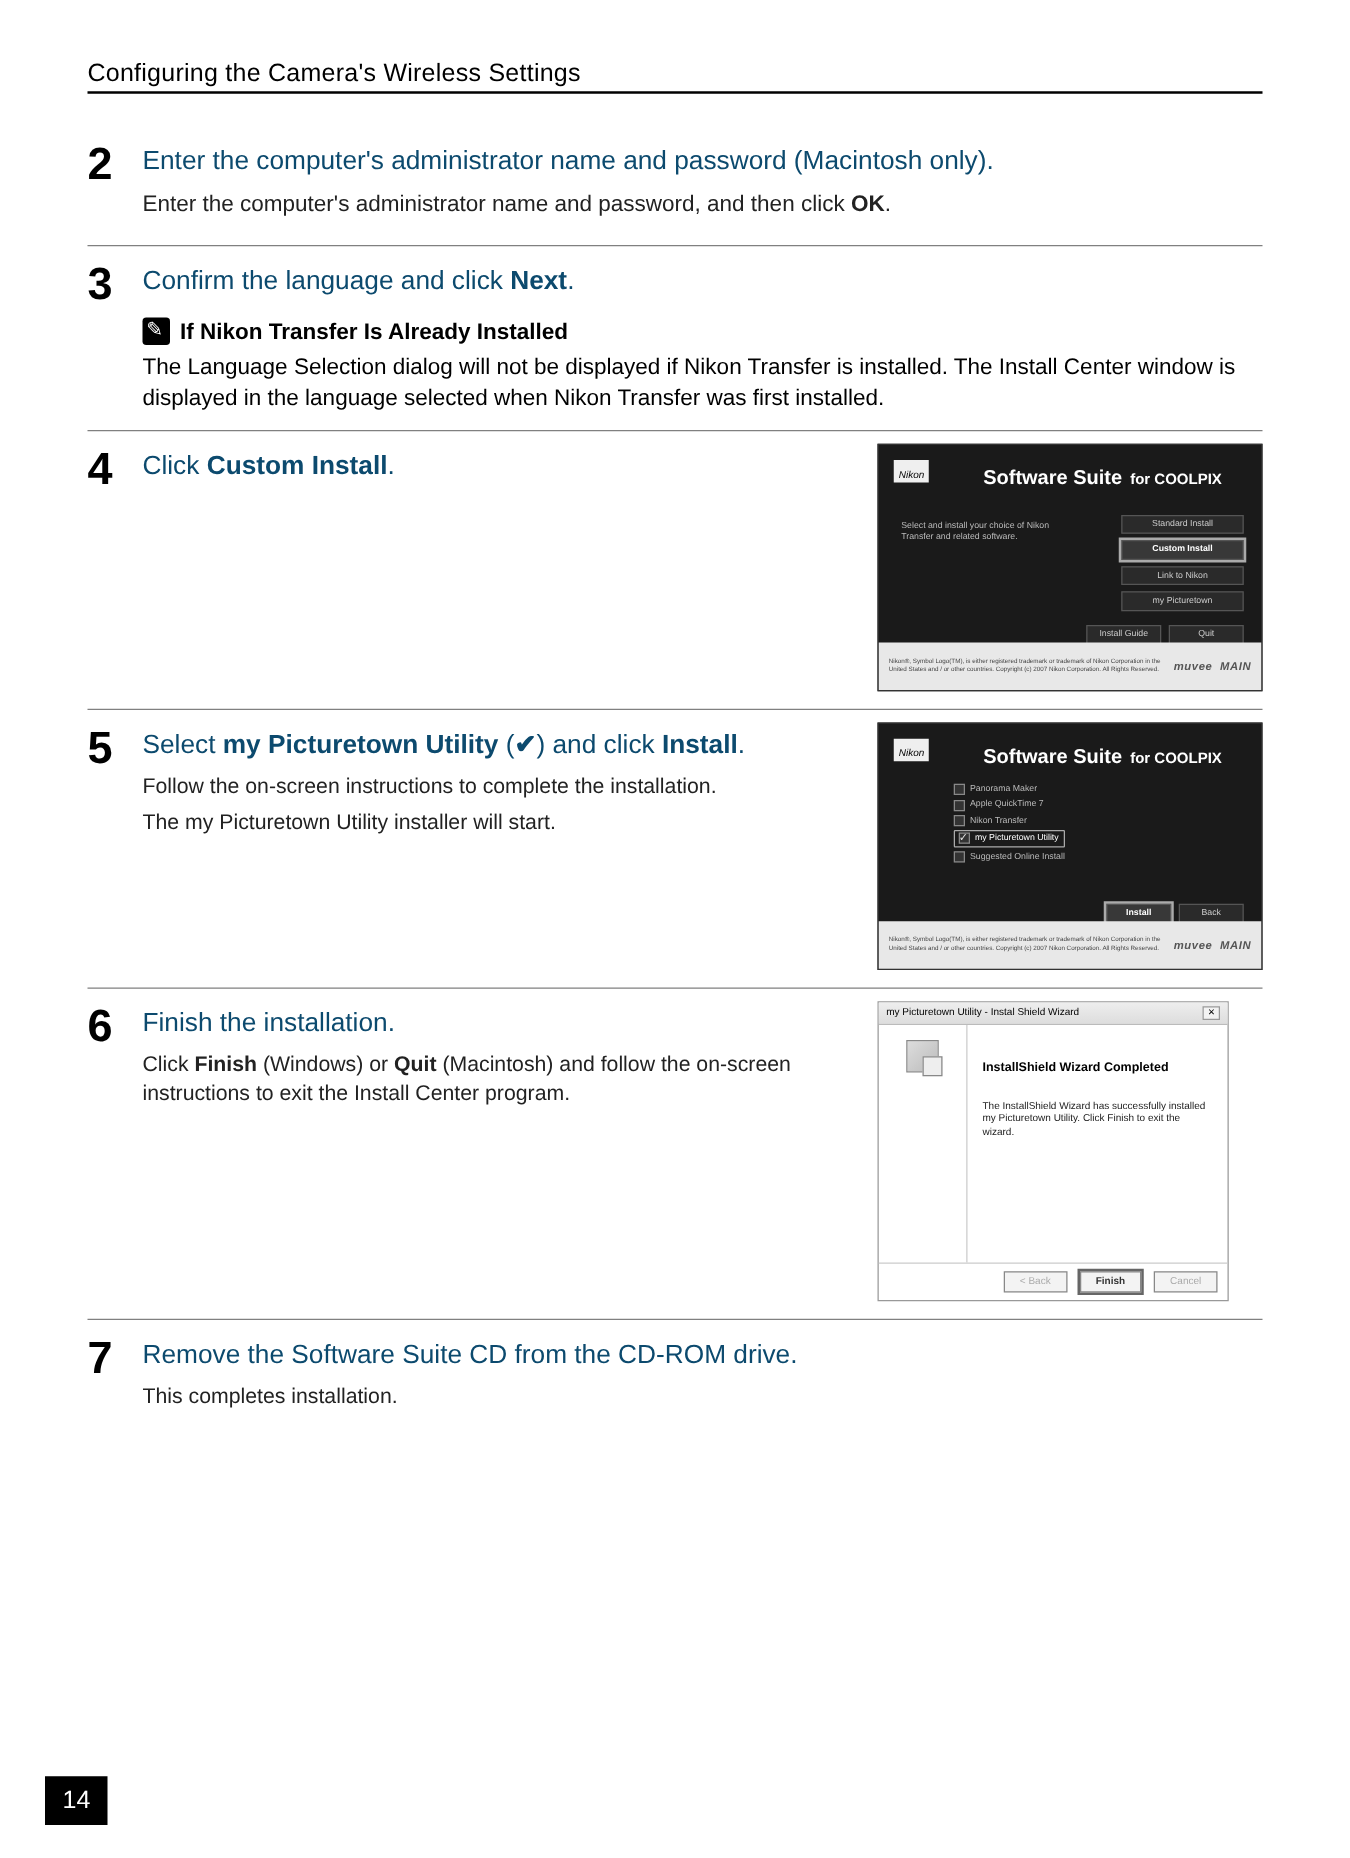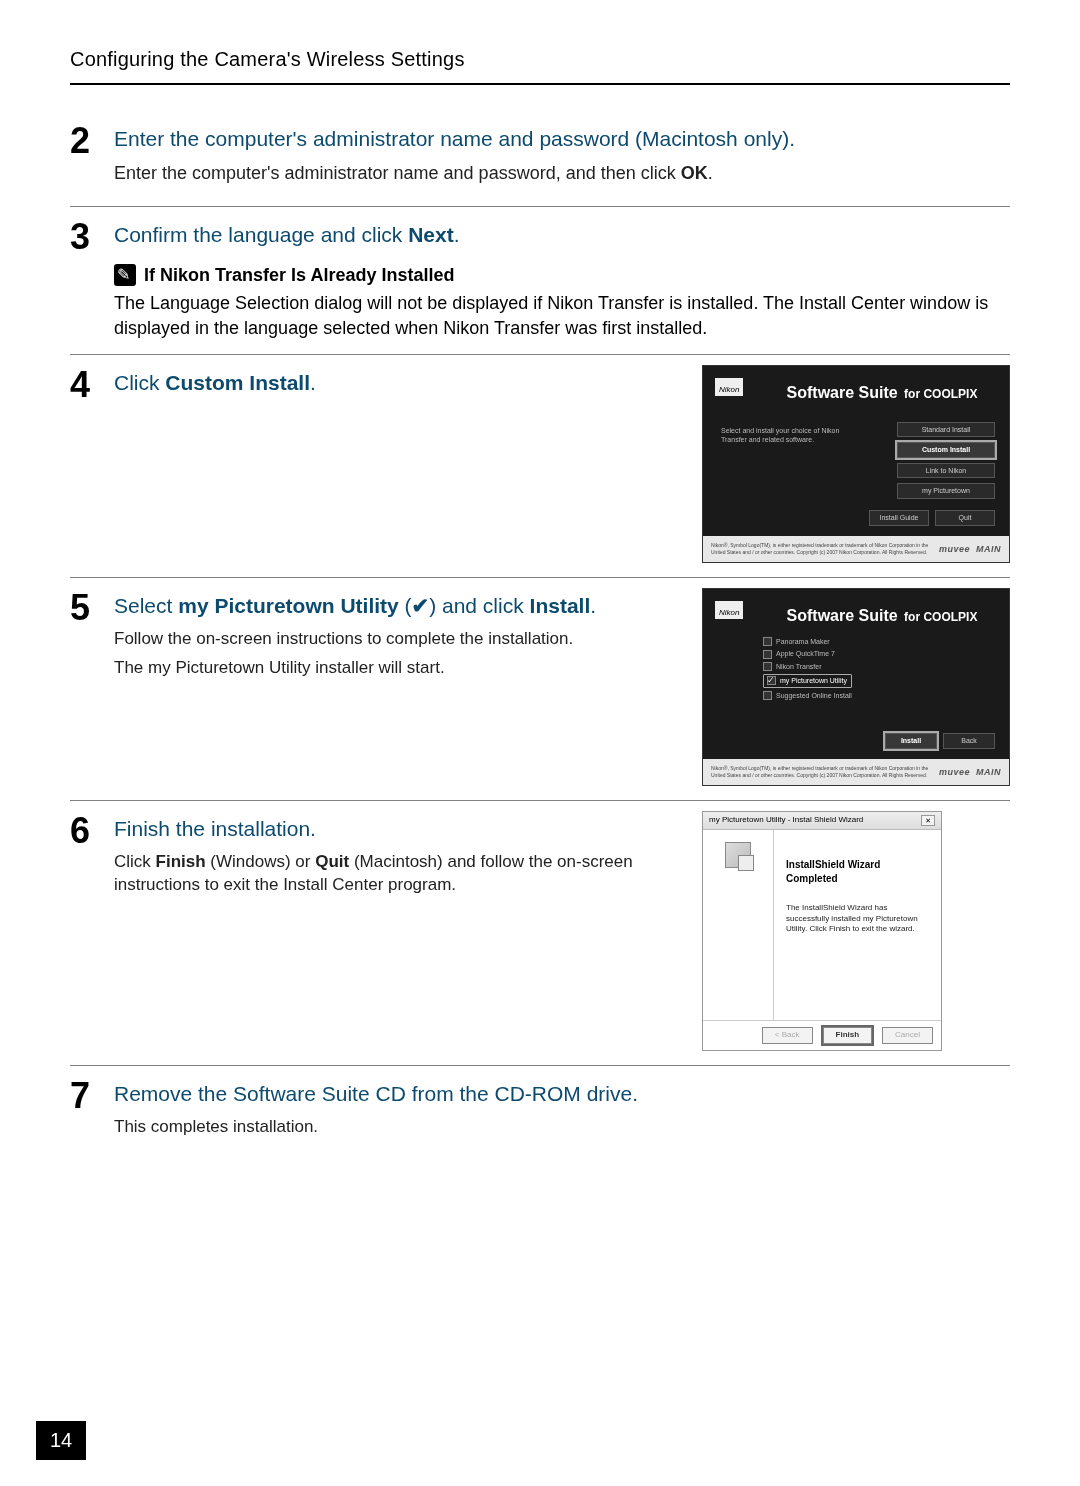--- a/index.html
+++ b/index.html
@@ -14,21 +14,20 @@
   .page {
     width: 1080px;
     height: 1486px;
     position: relative;
     box-sizing: border-box;
     padding: 46px 70px 0 70px;
     background: #fff;
   }
   .header {
     font-size: 20px;
-    padding-bottom: 10px;
     border-bottom: 2px solid #000;
     margin-bottom: 36px;
     letter-spacing: 0.2px;
   }
 
   .step {
     display: flex;
     align-items: flex-start;
     border-bottom: 1px solid #808080;
     padding-bottom: 14px;
@@ -176,21 +175,21 @@
     bottom: 0;
     left: 0;
     right: 0;
     background: #e8e8e8;
     color: #444;
     font-size: 5px;
     padding: 5px 8px;
     display: flex;
     justify-content: space-between;
     align-items: center;
-    height: 26px;
+    height: 38px;
     box-sizing: border-box;
   }
   .suite-footer .brand {
     font-size: 9px;
     font-weight: 600;
     color: #555;
     letter-spacing: 0.5px;
     font-style: italic;
     display: flex;
     gap: 6px;
@@ -235,21 +234,21 @@
   .suite-bottom2 {
     position: absolute;
     bottom: 36px;
     right: 14px;
     display: flex;
     gap: 6px;
   }
   .suite-bottom2 .suite-btn { width: 50px; }
 
   .wizard {
-    width: 240px;
+    width: 281px;
     border: 1px solid #999;
     background: #fff;
     font-family: Tahoma, Arial, sans-serif;
     box-sizing: border-box;
   }
   .wizard-title {
     background: linear-gradient(#eee, #ddd);
     font-size: 8px;
     padding: 3px 6px;
     display: flex;

